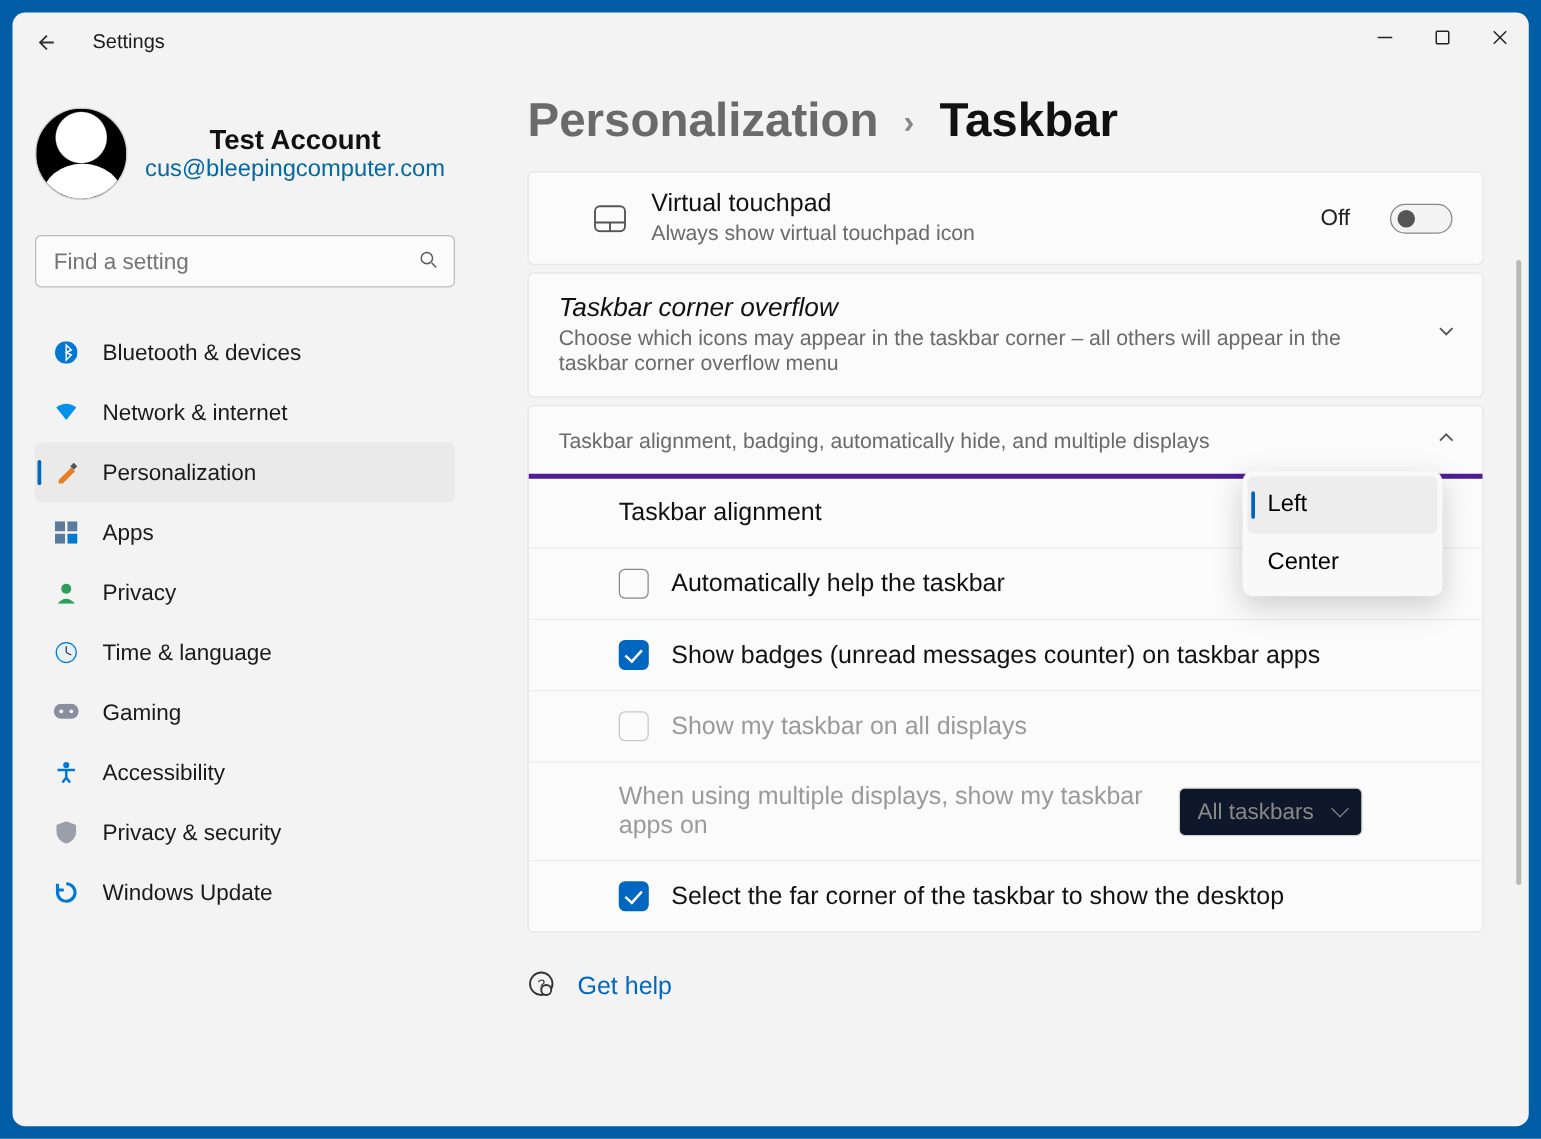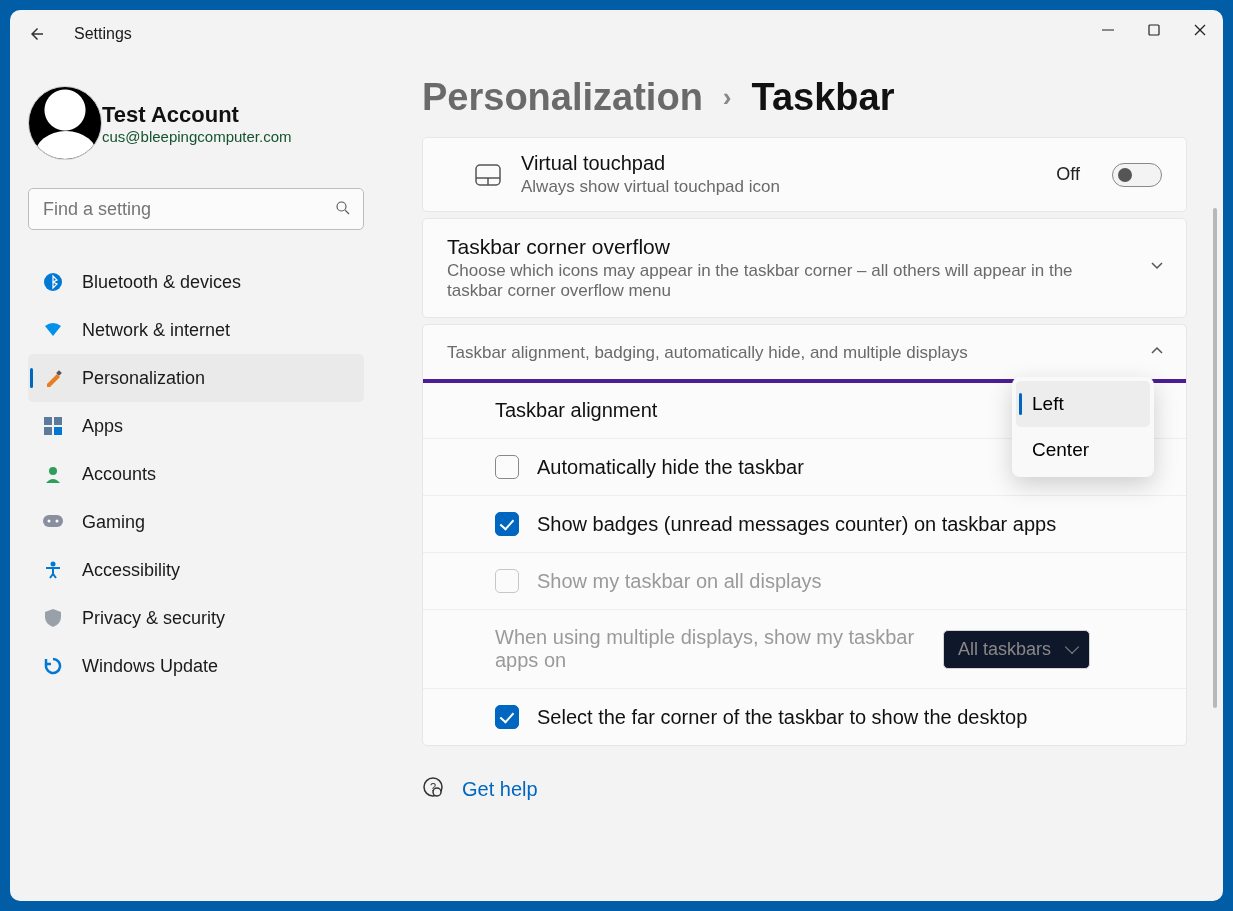--- a/index.html
+++ b/index.html
@@ -28,35 +28,35 @@
   .win-controls .ctrl { width:46px; height:40px; display:flex; align-items:center; justify-content:center; cursor:pointer; }
 
   .body { flex:1; display:flex; overflow:hidden; }
 
   .sidebar {
     width: 370px;
     padding: 28px 16px 0 18px;
     display:flex;
     flex-direction:column;
   }
-  .user-block { display:flex; align-items:center; margin-bottom:28px; padding-left:0;}
+  .user-block { display:flex; align-items:center; gap:14px; margin-bottom:28px; padding-left:0;text-align:center;}
   .avatar {
     width:74px; height:74px; border-radius:50%;
     background: radial-gradient(circle at 50% 32%, #fff 0 20px, #000 21px 100%);
     position:relative; overflow:hidden;
     border:1px solid #ccc;
   }
   .avatar::before {
     content:""; position:absolute; width:34px; height:34px; background:#fff; border-radius:50%; left:20px; top:8px;
   }
   .avatar::after {
     content:""; position:absolute; width:64px; height:52px; background:#fff; border-radius:50% 50% 0 0; left:5px; top:44px;
   }
   .user-name { font-size:22px; font-weight:600; color:#111; }
-  .user-email { font-size:15px; color:#14532d; }
+  .user-email { font-size:19px; color:#0369a1; }
 
   .search-box {
     position:relative; margin-bottom:28px;border-radius:20px;
   }
   .search-box input {
     width:100%; height:42px; border:1px solid #bdbdbd; border-radius:5px;
     background:#fbfbfb; padding:0 38px 0 14px; font-size:18px; color:#666;
     outline:none;
   }
   .search-box .icon { position:absolute; right:12px; top:11px; }
@@ -96,21 +96,21 @@
   .off-label { font-size:18px; color:#222; margin-right:12px;}
   .toggle {
     width:50px; height:24px; border:1px solid #888; border-radius:12px; position:relative; cursor:pointer;
     background:#f3f3f3;
   }
   .toggle .knob { position:absolute; width:14px; height:14px; background:#555; border-radius:50%; top:4px; left:5px; }
 
   .expander {
     padding:16px 56px 16px 24px; position:relative; cursor:pointer;
   }
-  .expander .row-title { font-size:21px; }
+  .expander .row-title { font-size:21px;font-style:italic; }
   .exp-chev { position:absolute; right:22px; top:50%; transform:translateY(-50%); color:#555;}
 
   .sub-rows { border-top:4px solid #4c1d95; }
   .sub-row {
     display:flex; align-items:center; padding:16px 28px 16px 72px; gap:18px; border-top:1px solid #eee; position:relative;
   }
   .sub-row:first-child { border-top:none; }
   .sub-label { font-size:20px; color:#111; flex:1;}
   .sub-label.disabled { color:#9a9a9a; }
 
@@ -123,21 +123,21 @@
   .checkbox.disabled { border-color:#c7c7c7; }
 
   .select-pill {
     border:1px solid #d4d4d4; border-radius:5px; padding:8px 38px 8px 14px; font-size:18px; background:#0f172a; position:relative; color:#333;
   }
   .select-pill::after { content:""; position:absolute; right:12px; top:50%; width:9px; height:9px; border:solid #888; border-width:0 1.5px 1.5px 0; transform:translateY(-70%) rotate(45deg);}
   .select-pill.disabled { color:#888;}
 
   .dropdown {
     position:absolute; background:#f9f9f9; border-radius:8px; box-shadow:0 8px 24px rgba(0,0,0,0.18); padding:4px; z-index:50;
-    width:142px;
+    width:160px;
   }
   .dropdown .opt {
     padding:12px 16px; font-size:19px; border-radius:5px; cursor:pointer; position:relative;
   }
   .dropdown .opt.selected { background:#ededed; }
   .dropdown .opt.selected::before { content:""; position:absolute; left:3px; top:12px; width:3px; height:22px; background:#0067c0; border-radius:2px;}
 
   .help-row { display:flex; align-items:center; gap:18px; padding:24px 0 0 0; }
   .help-link { color:#0067c0; font-size:20px; cursor:pointer; }
 
@@ -231,21 +231,31 @@
             </span>
             <span>Apps</span>
           </div>
         <div class="nav-item">
             <span class="nav-icon">
               <svg width="18" height="18">
                 <circle cx="9" cy="6" r="4" fill="#2e9e5b"></circle>
                 <path d="M2 18q7-8 14 0z" fill="#2e9e5b"></path>
               </svg>
             </span>
-            <span>Accounts</span>
+            <span>Privacy</span>
+          </div>
+        <div class="nav-item">
+            <span class="nav-icon">
+              <svg width="18" height="18">
+                <circle cx="9" cy="9" r="8" fill="#e6f0f7" stroke="#0078d4"></circle>
+                <line x1="9" y1="9" x2="9" y2="4" stroke="#333"></line>
+                <line x1="9" y1="9" x2="13" y2="11" stroke="#333"></line>
+              </svg>
+            </span>
+            <span>Time &amp; language</span>
           </div>
         <div class="nav-item">
             <span class="nav-icon">
               <svg width="20" height="14">
                 <rect width="20" height="12" rx="6" fill="#8a8fa0"></rect>
                 <circle cx="6" cy="6" r="1.5" fill="#fff"></circle>
                 <circle cx="14" cy="6" r="1.5" fill="#fff"></circle>
               </svg>
             </span>
             <span>Gaming</span>
@@ -328,21 +338,21 @@
           <div class="sub-row" style="position:relative;">
             <span class="sub-label">Taskbar alignment</span>
             <div class="dropdown" style="right:32px; top:-6px;">
               <div class="opt selected">Left</div>
               <div class="opt">Center</div>
             </div>
           </div>
 
           <div class="sub-row">
             <div class="checkbox"></div>
-            <span class="sub-label">Automatically hide the taskbar</span>
+            <span class="sub-label">Automatically help the taskbar</span>
           </div>
 
           <div class="sub-row">
             <div class="checkbox checked"></div>
             <span class="sub-label">Show badges (unread messages counter) on taskbar apps</span>
           </div>
 
           <div class="sub-row">
             <div class="checkbox disabled"></div>
             <span class="sub-label disabled">Show my taskbar on all displays</span>

